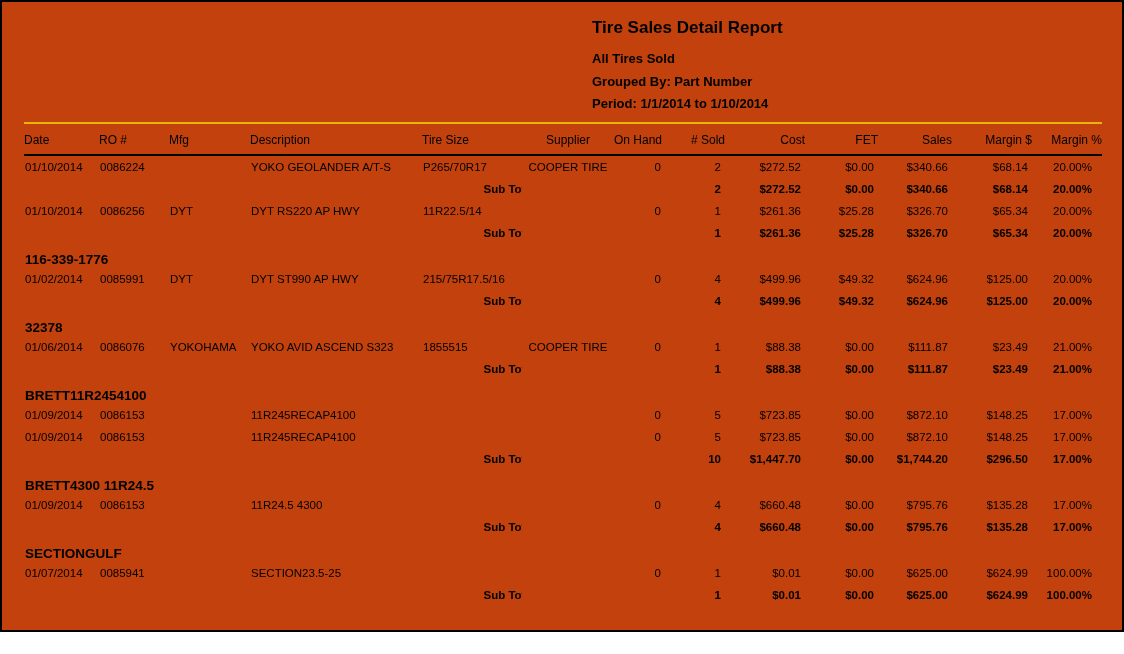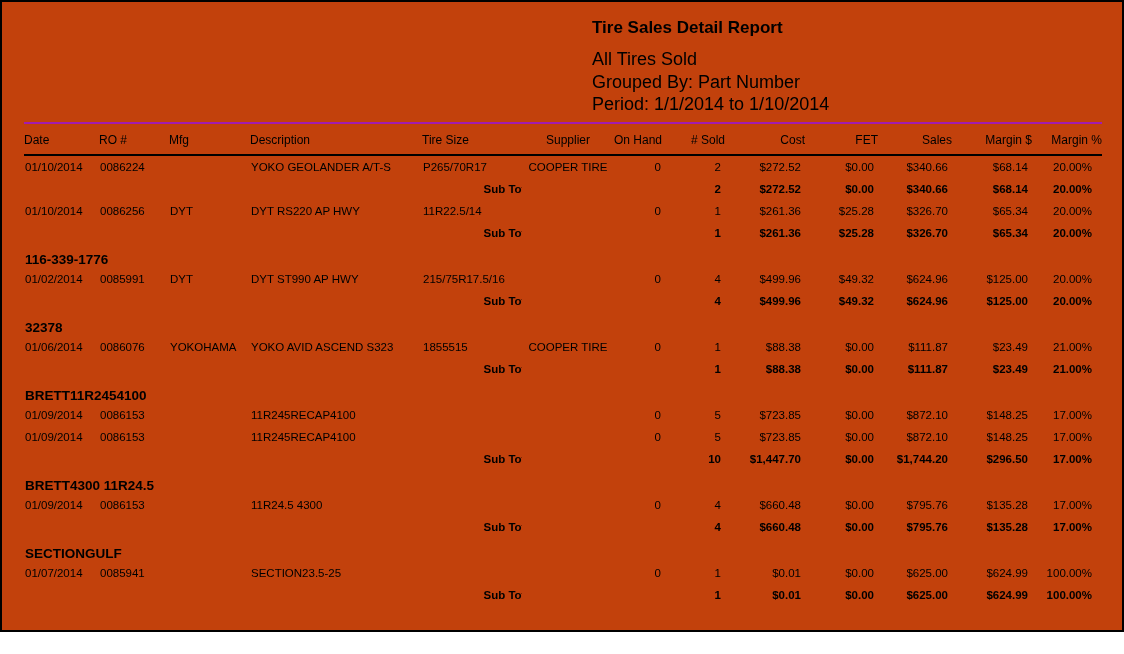--- a/index.html
+++ b/index.html
@@ -4,32 +4,32 @@
 <style>
   html,body { margin:0; padding:0; background:#fff; }
   .page {
     width:1124px; height:632px; box-sizing:border-box;
     border:2px solid #000; background:#c2410c; overflow:hidden;
     font-family:"Liberation Sans", sans-serif; color:#000; position:relative;
   }
   
   .report-header { padding:15px 0 0 590px; }
   .report-title { font-size:17px; font-weight:700; line-height:22px; margin:0 0 9px 0; }
-  .report-sub   { font-size:18px; font-weight:400; line-height:22.5px; margin:0; }
+  .report-sub   { font-size:13px; font-weight:700; line-height:22.5px; margin:0; }
 
   
   table.report {
     border-collapse:collapse; table-layout:fixed;
     width:1078px; margin:6px 0 0 22px;
     font-size:11.5px;
   }
   table.report th {
     font-weight:400; font-size:12px; line-height:14px;
     padding:9px 0 7px 0;
-    border-top:2px solid #a21caf; border-bottom:2px solid #000;
+    border-top:2px solid #eab308; border-bottom:2px solid #000;
     white-space:nowrap; overflow:hidden;
   }
   table.report td { white-space:nowrap; overflow:hidden; line-height:14px; }
 
   .a-l { text-align:left; }
   .a-c { text-align:center; }
   .a-r { text-align:right; padding-right:4px; }
   .col-onhand.a-r { padding-right:8px; }
   th.col-onhand   { padding-right:0; }
   td.col-last     { padding-right:10px;text-align:right; }

